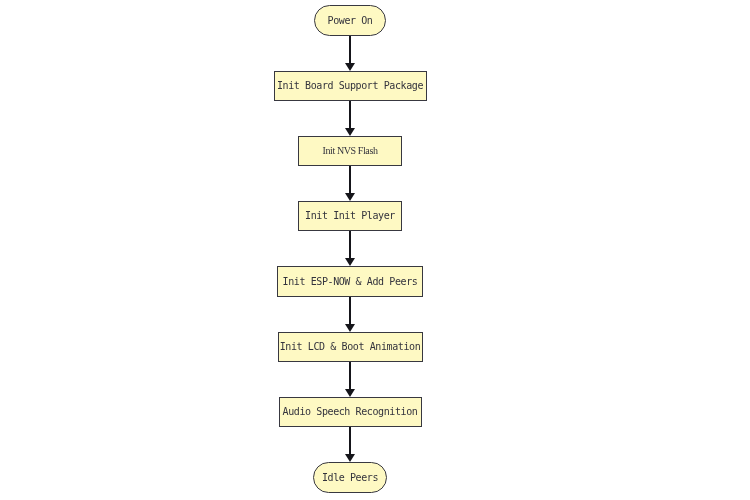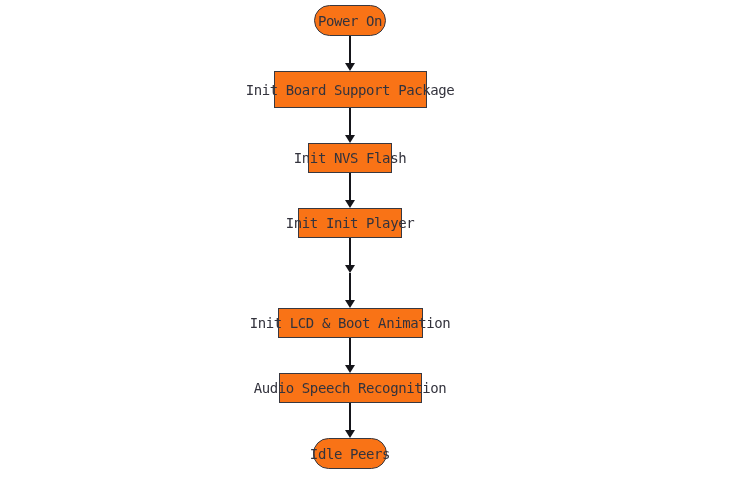--- a/index.html
+++ b/index.html
@@ -24,33 +24,33 @@
     display: flex;
     flex-direction: column;
     align-items: center;
   }
   .node {
     box-sizing: border-box;
     display: flex;
     align-items: center;
     justify-content: center;
     border: 1.5px solid #383840;
-    background: #f97316;
+    background: #fef9c3;
     color: #33333d;
-    font-size: 14px;
+    font-size: 10px;
     letter-spacing: -0.4px;
     white-space: nowrap;
     line-height: 1;
   }
   .rect    { height: 30px; }
   .stadium { height: 31px; border-radius: 16px; }
   
   .n0 { width: 72px;  }
-  .n1 { width: 153px; height: 37px; }
-  .n2 { width: 84px;  }
+  .n1 { width: 153px; height: 30px; }
+  .n2 { width: 104px; font-family: Liberation Serif, serif;  }
   .n3 { width: 104px; }
   .n4 { width: 146px; height: 31px; }
   .n5 { width: 145px; }
   .n6 { width: 143px; }
   .n7 { width: 74px;  }
   .connector {
     height: 35px;
     display: flex;
     flex-direction: column;
     align-items: center;
@@ -103,20 +103,23 @@
 
     <div class="node rect n3">
       <span>Init Init Player</span>
     </div>
 
     <div class="connector">
       <div class="line"></div>
       <div class="head"></div>
     </div>
 
+    <div class="node rect n4">
+      <span>Init ESP-NOW &amp; Add Peers</span>
+    </div>
 
     <div class="connector">
       <div class="line"></div>
       <div class="head"></div>
     </div>
 
     <div class="node rect n5">
       <span>Init LCD &amp; Boot Animation</span>
     </div>
 

